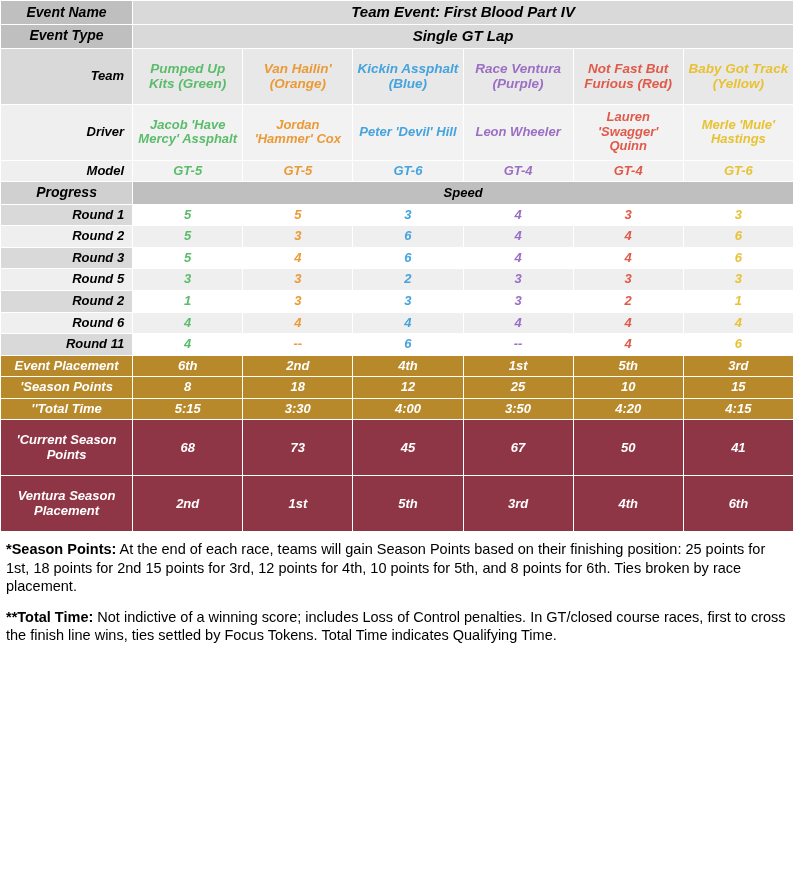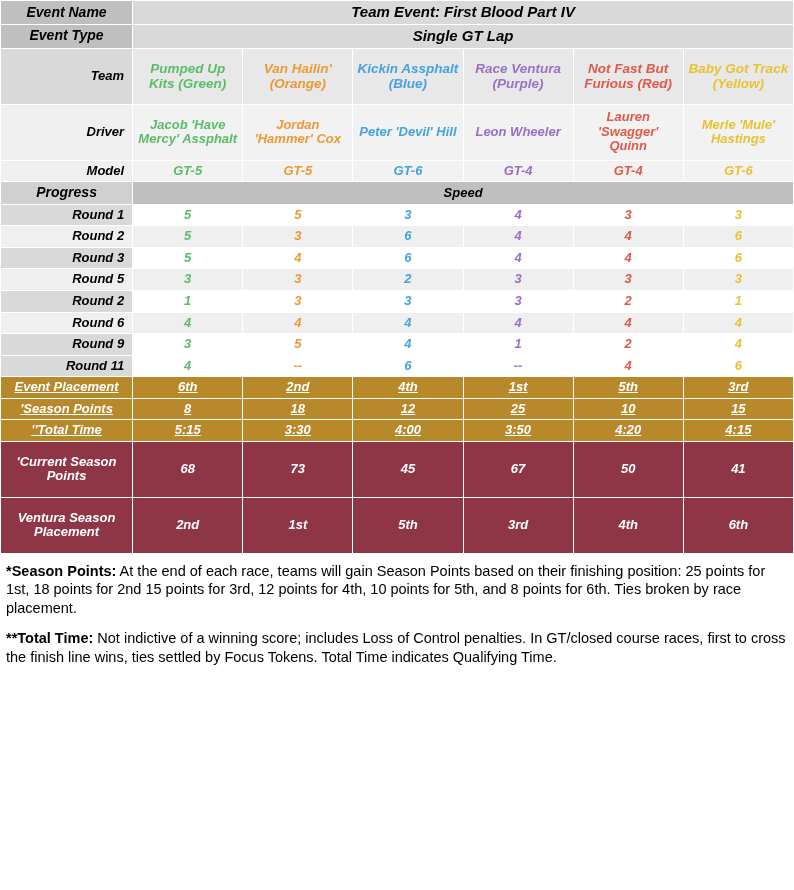--- a/index.html
+++ b/index.html
@@ -52,21 +52,21 @@
     color: #000;
     font-size: 15px;
   }
   .band-team { background: #e8e8e8; }
   .band-driver { background: #f2f2f2; }
   .band-make { background: #e8e8e8; }
   .band-model { background: #f2f2f2; }
   .band-speedhdr { background: #bfbfbf; }
   .band-round-a { background: #ffffff; }
   .band-round-b { background: #efefef; }
-  .band-gold { background: #b8892b; color: #ffffff; text-decoration: underline; }
+  .band-gold { background: #b8892b; color: #ffffff; }
   .band-gold td { color: #ffffff; }
   .band-maroon { background: #8e3646; color: #ffffff; }
   .band-maroon td { color: #ffffff; margin-top: 16px; }
   .tall { height: 56px; }
   .team-cell { font-size: 13.5px; }
   .footnotes {
     padding: 8px 6px 4px 6px;
     font-size: 14.5px;
     line-height: 1.28;
     font-family: "Liberation Sans", sans-serif;
@@ -189,29 +189,20 @@
     <tr class="band-round-b">
       <td class="rowlabel rowlabel-alt">Round 6</td>
       <td style="color: rgb(91, 189, 107);">4</td>
       <td style="color: rgb(235, 154, 54);">4</td>
       <td style="color: rgb(69, 163, 221);">4</td>
       <td style="color: rgb(155, 111, 196);">4</td>
       <td style="color: rgb(224, 90, 74);">4</td>
       <td style="color: rgb(232, 194, 51);">4</td>
     </tr>
     <tr class="band-round-a">
-      <td class="rowlabel">Round 9</td>
-      <td style="color: rgb(91, 189, 107);">3</td>
-      <td style="color: rgb(235, 154, 54);">5</td>
-      <td style="color: rgb(69, 163, 221);">4</td>
-      <td style="color: rgb(155, 111, 196);">1</td>
-      <td style="color: rgb(224, 90, 74);">2</td>
-      <td style="color: rgb(232, 194, 51);">4</td>
-    </tr>
-    <tr class="band-round-a">
       <td class="rowlabel">Round 11</td>
       <td style="color: rgb(91, 189, 107);">4</td>
       <td style="color: rgb(235, 154, 54);">--</td>
       <td style="color: rgb(69, 163, 221);">6</td>
       <td style="color: rgb(155, 111, 196);">--</td>
       <td style="color: rgb(224, 90, 74);">4</td>
       <td style="color: rgb(232, 194, 51);">6</td>
     </tr>
 
     <tr class="band-gold">

